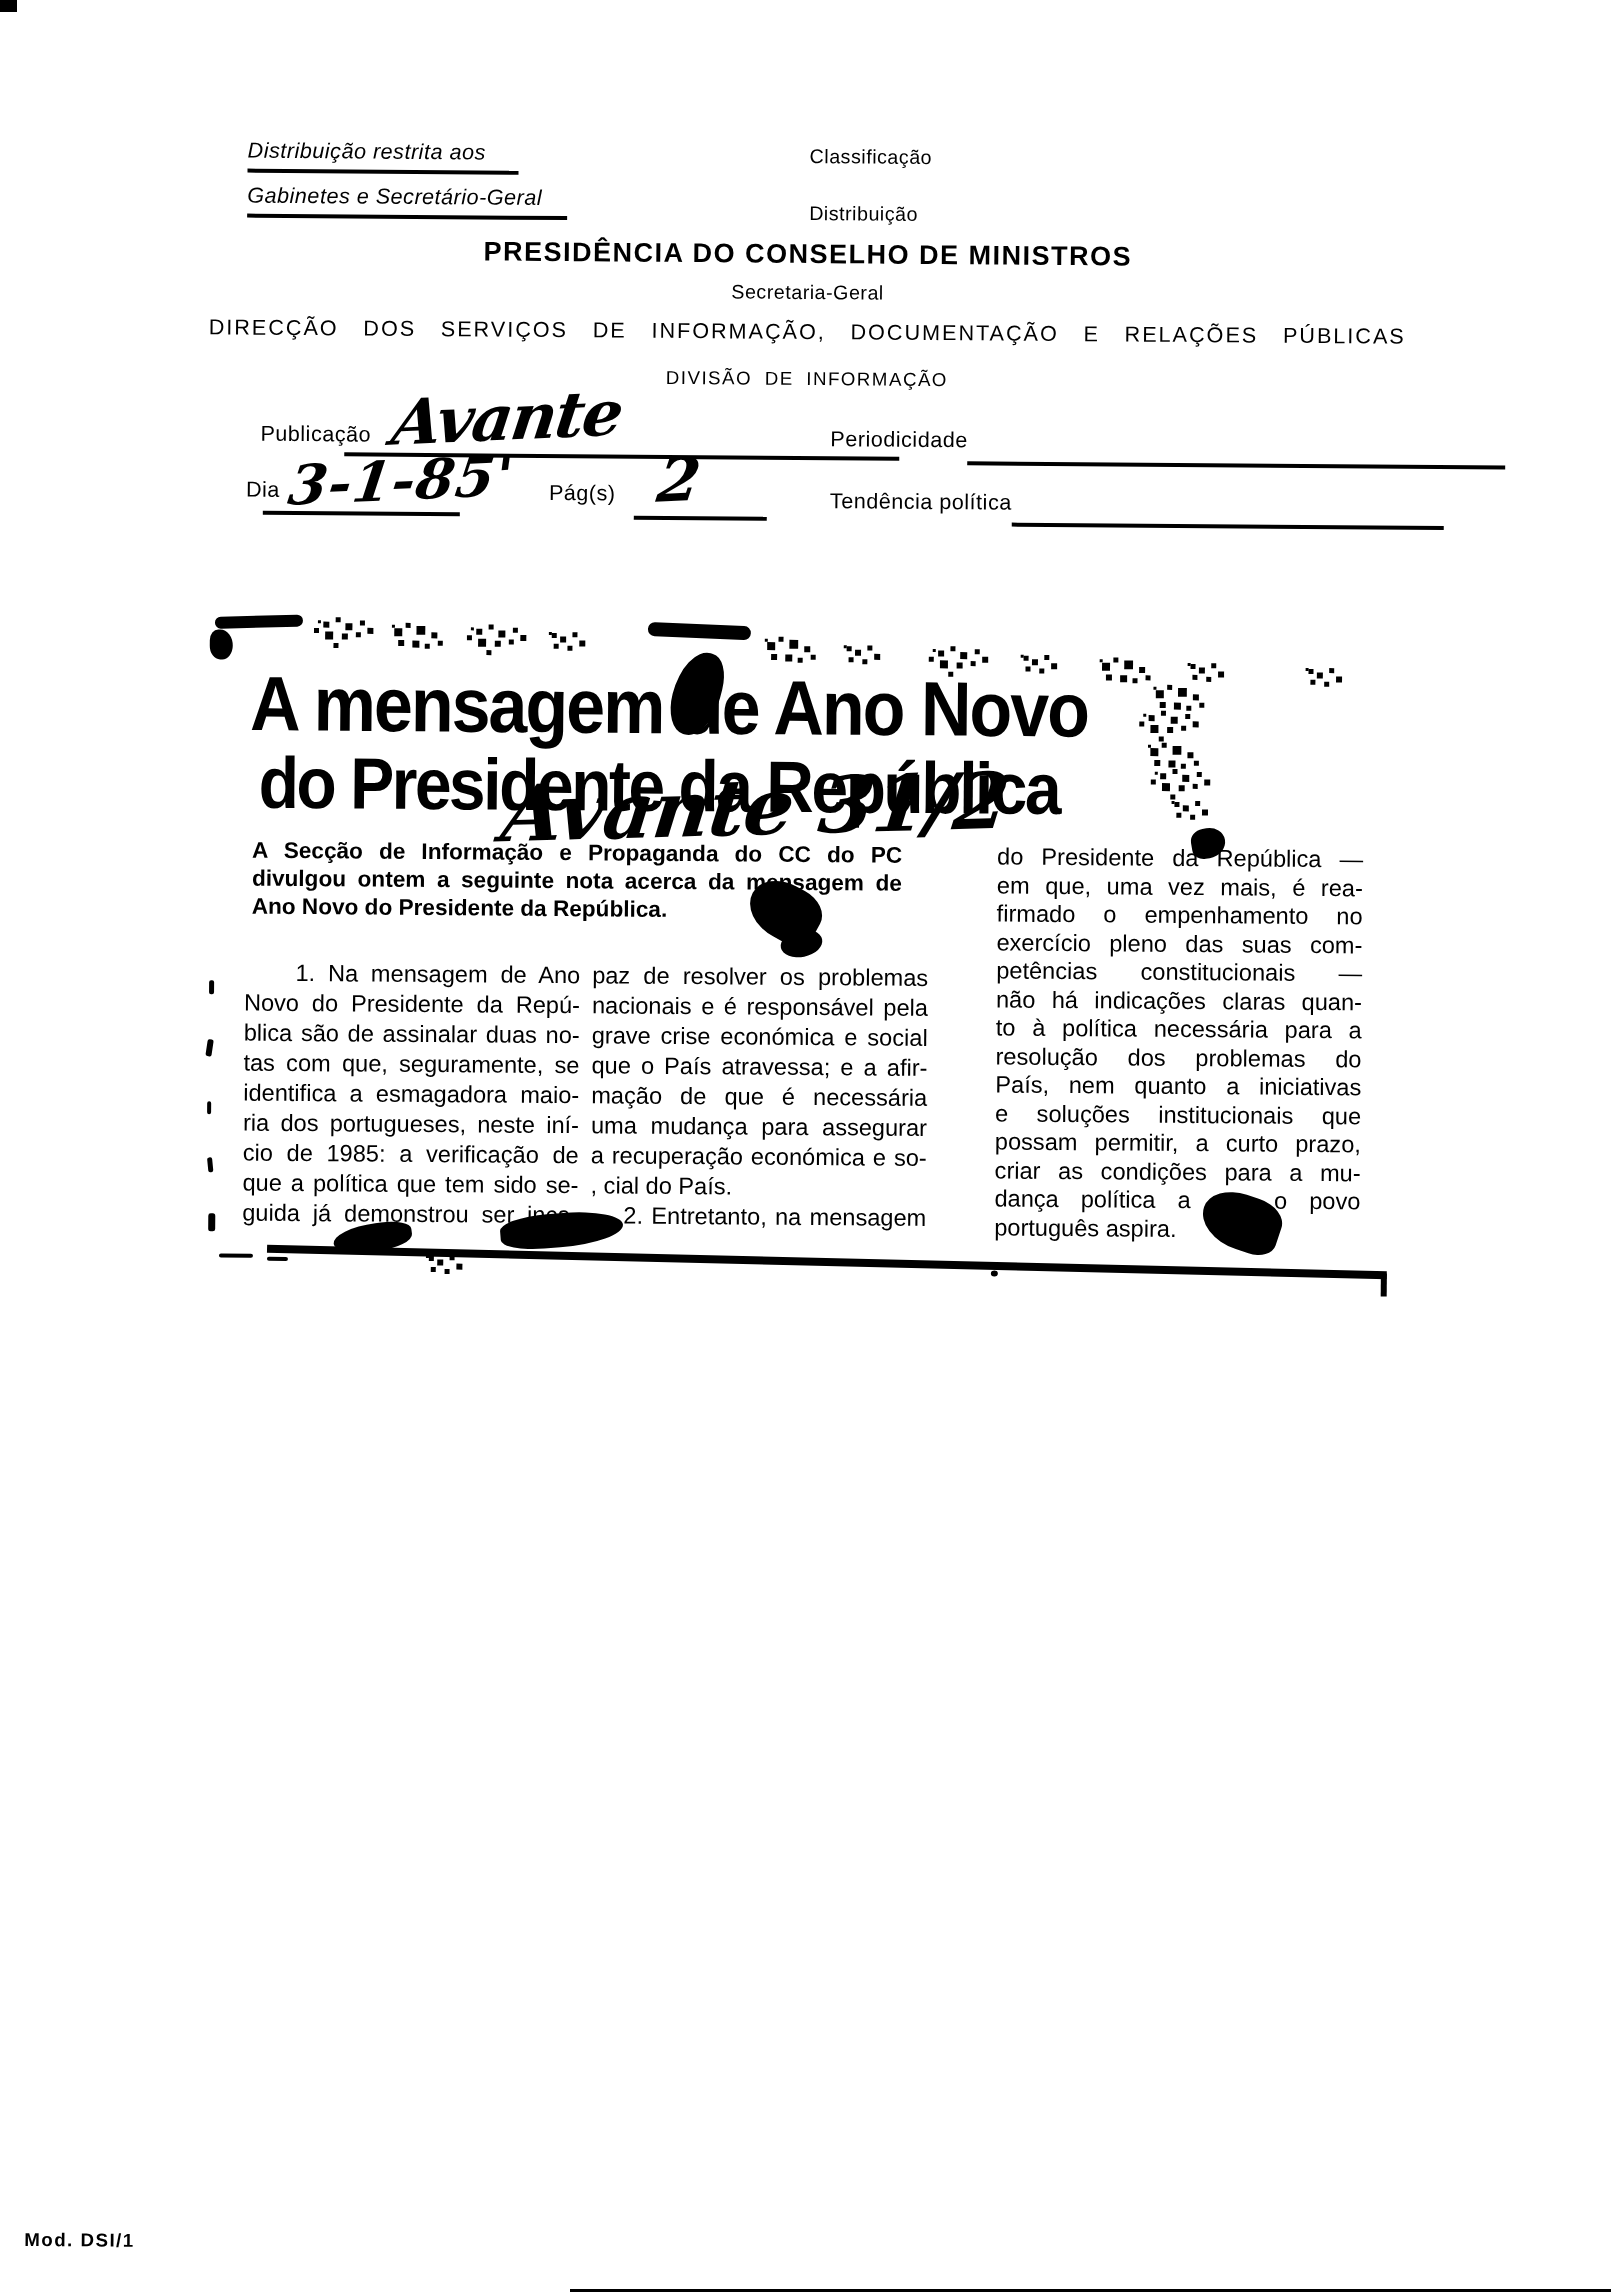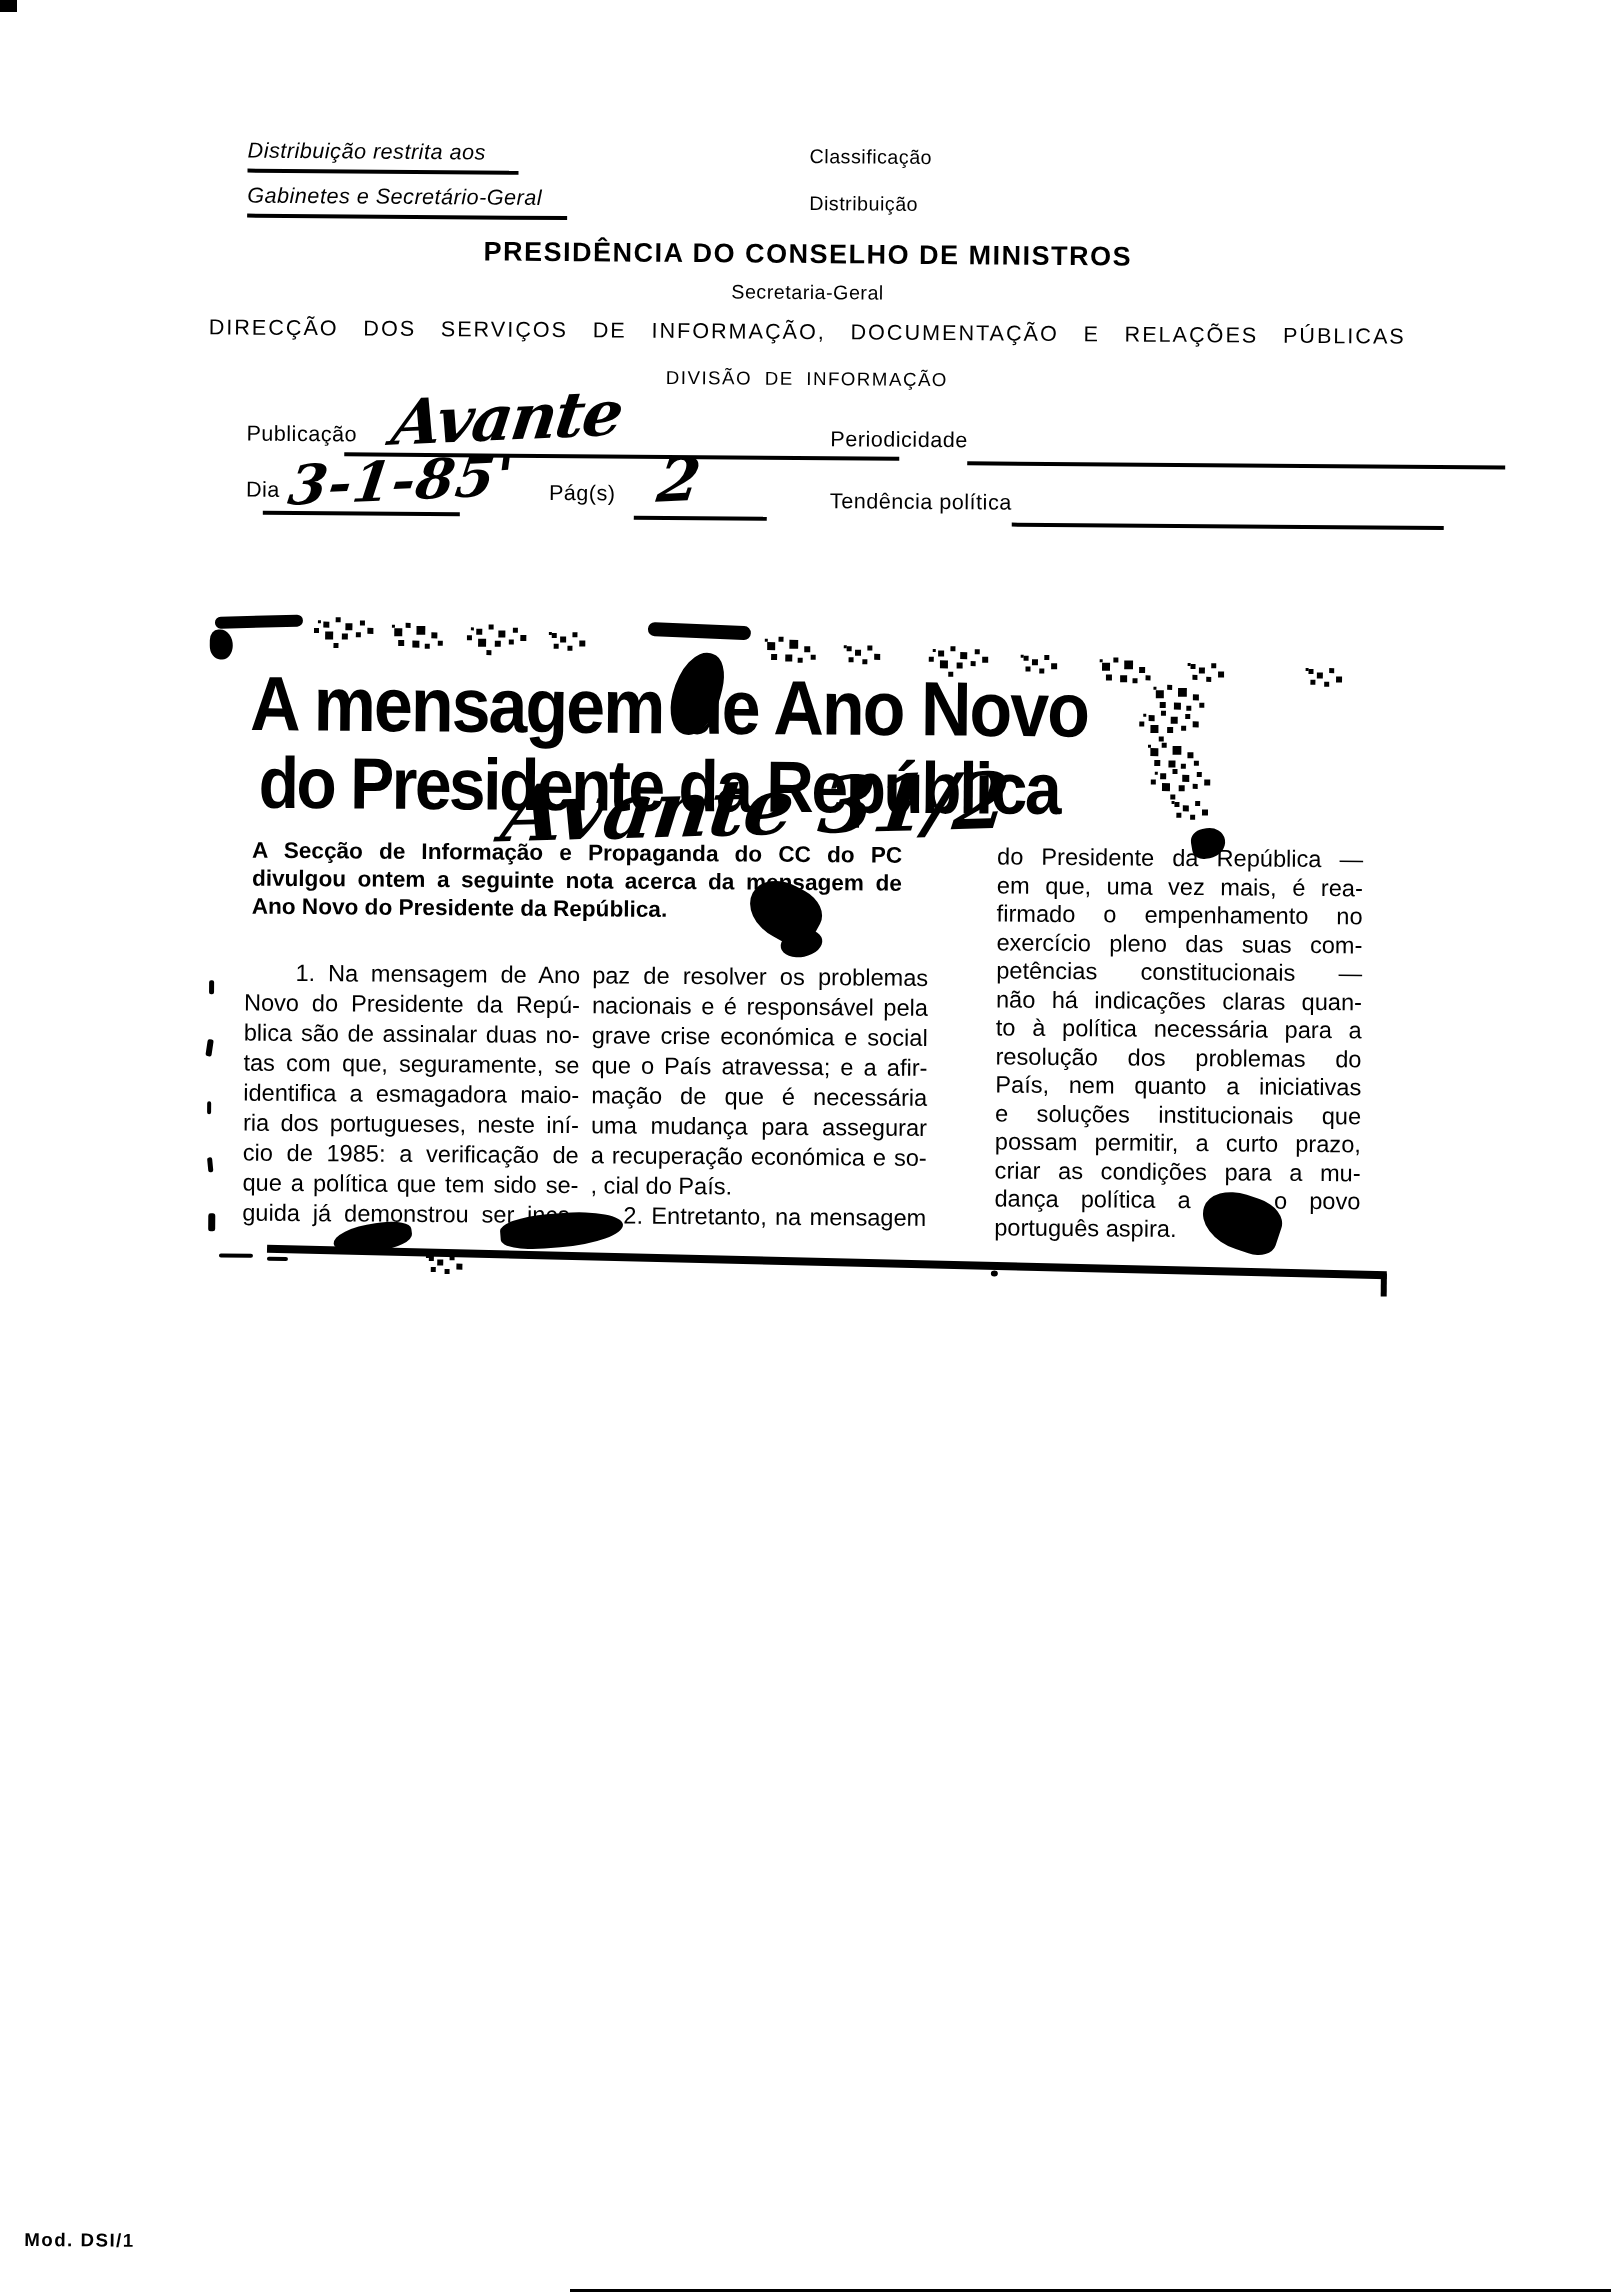--- a/index.html
+++ b/index.html
@@ -39,28 +39,28 @@
 </style>
 </head>
 <body>
 
 <div id="sheet">
 
   <div class="abs restricted" style="left:245px;top:142px;width:271px;">Distribuição restrita aos</div>
   <div class="abs restricted" style="left:245px;top:187px;width:320px;">Gabinetes e Secretário-Geral</div>
 
   <div class="abs small-label" style="left:807px;top:145px;">Classificação</div>
-  <div class="abs small-label" style="left:807px;top:192px;">Distribuição</div>
+  <div class="abs small-label" style="left:807px;top:202px;">Distribuição</div>
 
   <div class="abs org-title" style="left:0;top:239px;">PRESIDÊNCIA DO CONSELHO DE MINISTROS</div>
   <div class="abs org-sub" style="left:0;top:281px;">Secretaria-Geral</div>
   <div class="abs direction" style="left:0;top:319px;">DIRECÇÃO DOS SERVIÇOS DE INFORMAÇÃO, DOCUMENTAÇÃO E RELAÇÕES PÚBLICAS</div>
   <div class="abs division" style="left:0;top:368px;">DIVISÃO DE INFORMAÇÃO</div>
 
-  <div class="abs form-label" style="left:246px;top:425px;">Publicação</div>
+  <div class="abs form-label" style="left:260px;top:425px;">Publicação</div>
   <div class="abs fill-line" style="left:344px;top:456px;width:555px;"></div>
   <div class="abs hand" style="left:393px;top:389px;font-size:63px;">Avante</div>
   <div class="abs form-label" style="left:830px;top:426px;">Periodicidade</div>
   <div class="abs fill-line" style="left:967px;top:460px;width:538px;"></div>
 
   <div class="abs form-label" style="left:246px;top:481px;">Dia</div>
   <div class="abs fill-line" style="left:263px;top:515px;width:197px;"></div>
   <div class="abs hand" style="left:290px;top:456px;font-size:55px;letter-spacing:1px;">3-1-85'</div>
   <div class="abs form-label" style="left:549px;top:482px;">Pág(s)</div>
   <div class="abs fill-line" style="left:634px;top:517px;width:133px;"></div>

